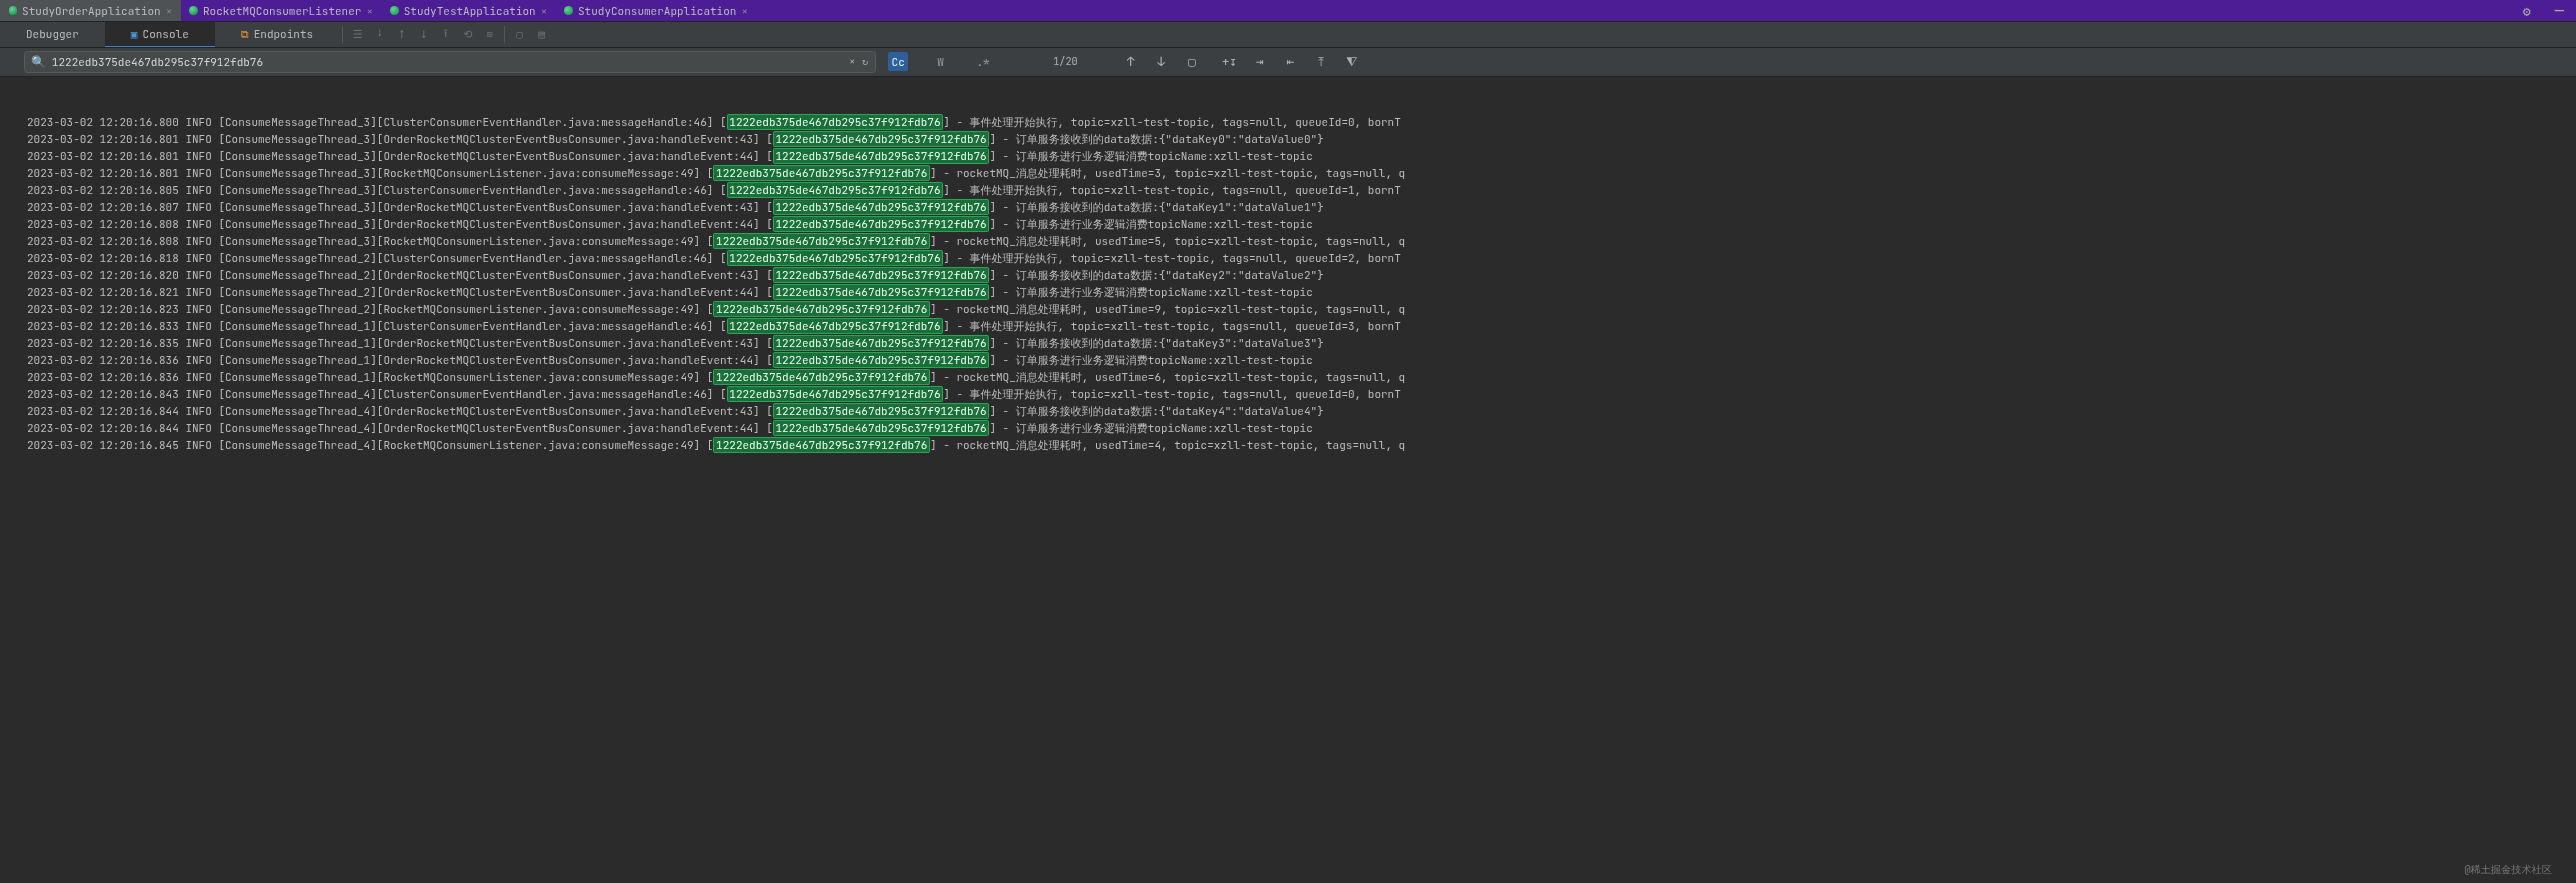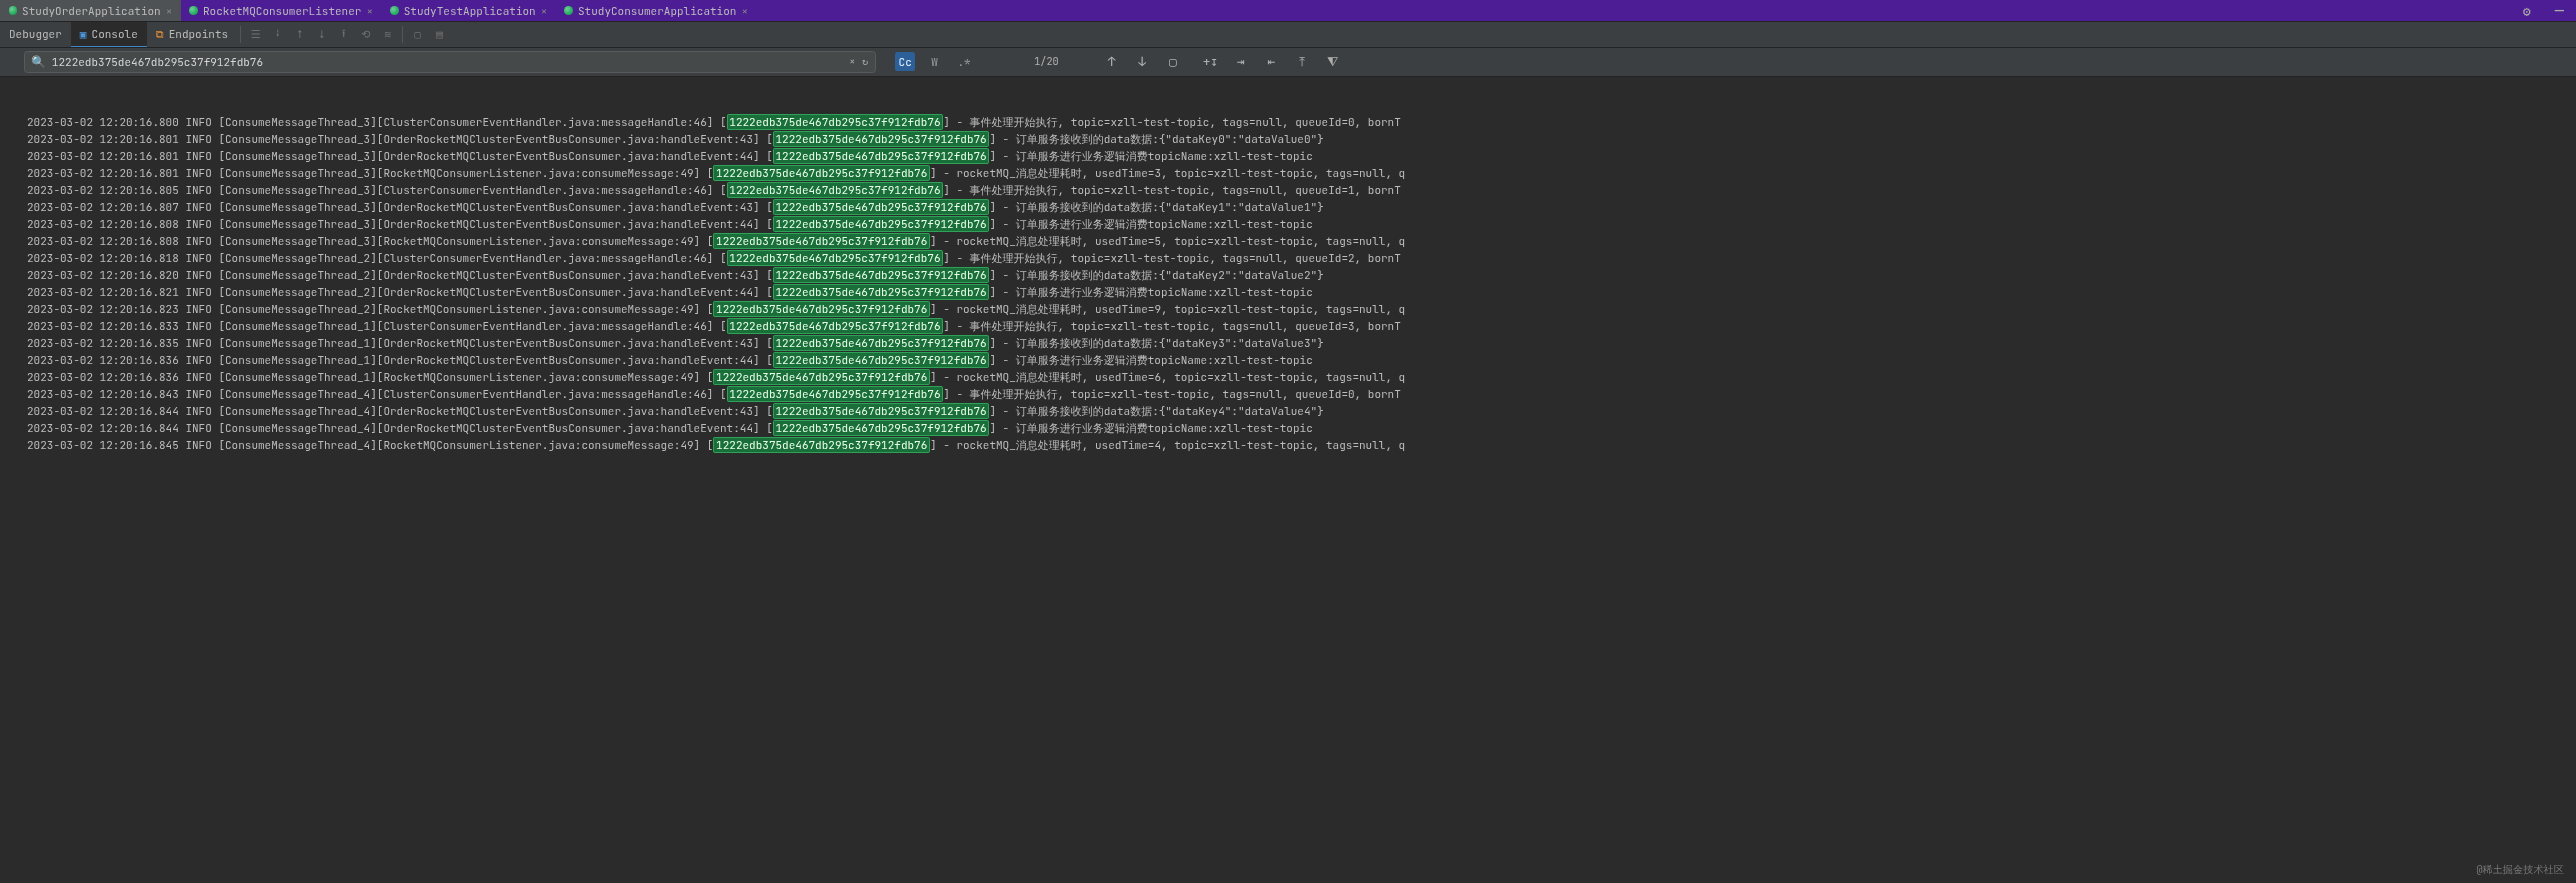--- a/index.html
+++ b/index.html
@@ -48,21 +48,21 @@
     align-items: center;
     background: #3c3f41;
     height: 25.6px;
     border-bottom: 0.9px solid #232323;
     font-size: 11px;
   }
   .tool-row .item {
     display: flex;
     align-items: center;
     gap: 5.1px;
-    padding: 0 9px;
+    padding: 0 26px;
     height: 100%;
     cursor: pointer;
   }
   .tool-row .item.active {
     background: #2b2b2b;
     border-bottom: 1.7px solid #3e86c7;
   }
   .tool-row .sep {
     width: 0.9px; height: 17px; background: #555; margin: 0 3.4px;
   }
@@ -109,21 +109,21 @@
   .search-field-wrap input {
     flex: 1;
     background: transparent;
     border: none;
     outline: none;
     color: #d4d4d4;
     font-family: inherit;
     font-size: 11px;
   }
   .search-field-wrap .x { color: #aaa; cursor: pointer; margin-left: 6.8px; }
-  .search-opts { display: flex; align-items: center; gap: 9px; margin-left: 19px; }
+  .search-opts { display: flex; align-items: center; gap: 22px; margin-left: 12px; }
   .search-opts .opt {
     width: 20.4px; height: 19px;
     display: flex; align-items: center; justify-content: center;
     color: #9a9a9a; font-size: 11px;
     border-radius: 2.6px;
     cursor: pointer;
   }
   .search-opts .opt.on { background: #2d6099; color: #e3eefc; }
   .hit-count { margin-left: 60px; color: #b0b0b0; }
   .nav-arrows { display: flex; align-items: center; gap: 10.2px; margin-left: 43px; }
@@ -148,21 +148,21 @@
   .log-line { color: #bcbcbc; }
   .hl {
     background: #1a6e3a;
     color: #e8ffe8;
     padding: 0 1.7px;
     border: 0.9px solid #2fa258;
     border-radius: 1.7px;
   }
   .watermark {
     position: absolute;
-    right: 12px;
+    right: 24px;
     bottom: 5.1px;
     color: #777;
     font-size: 10.2px;
     margin-top: 8px;
   }
 </style>
 </head>
 <body>
 
 <div class="tab-row">

